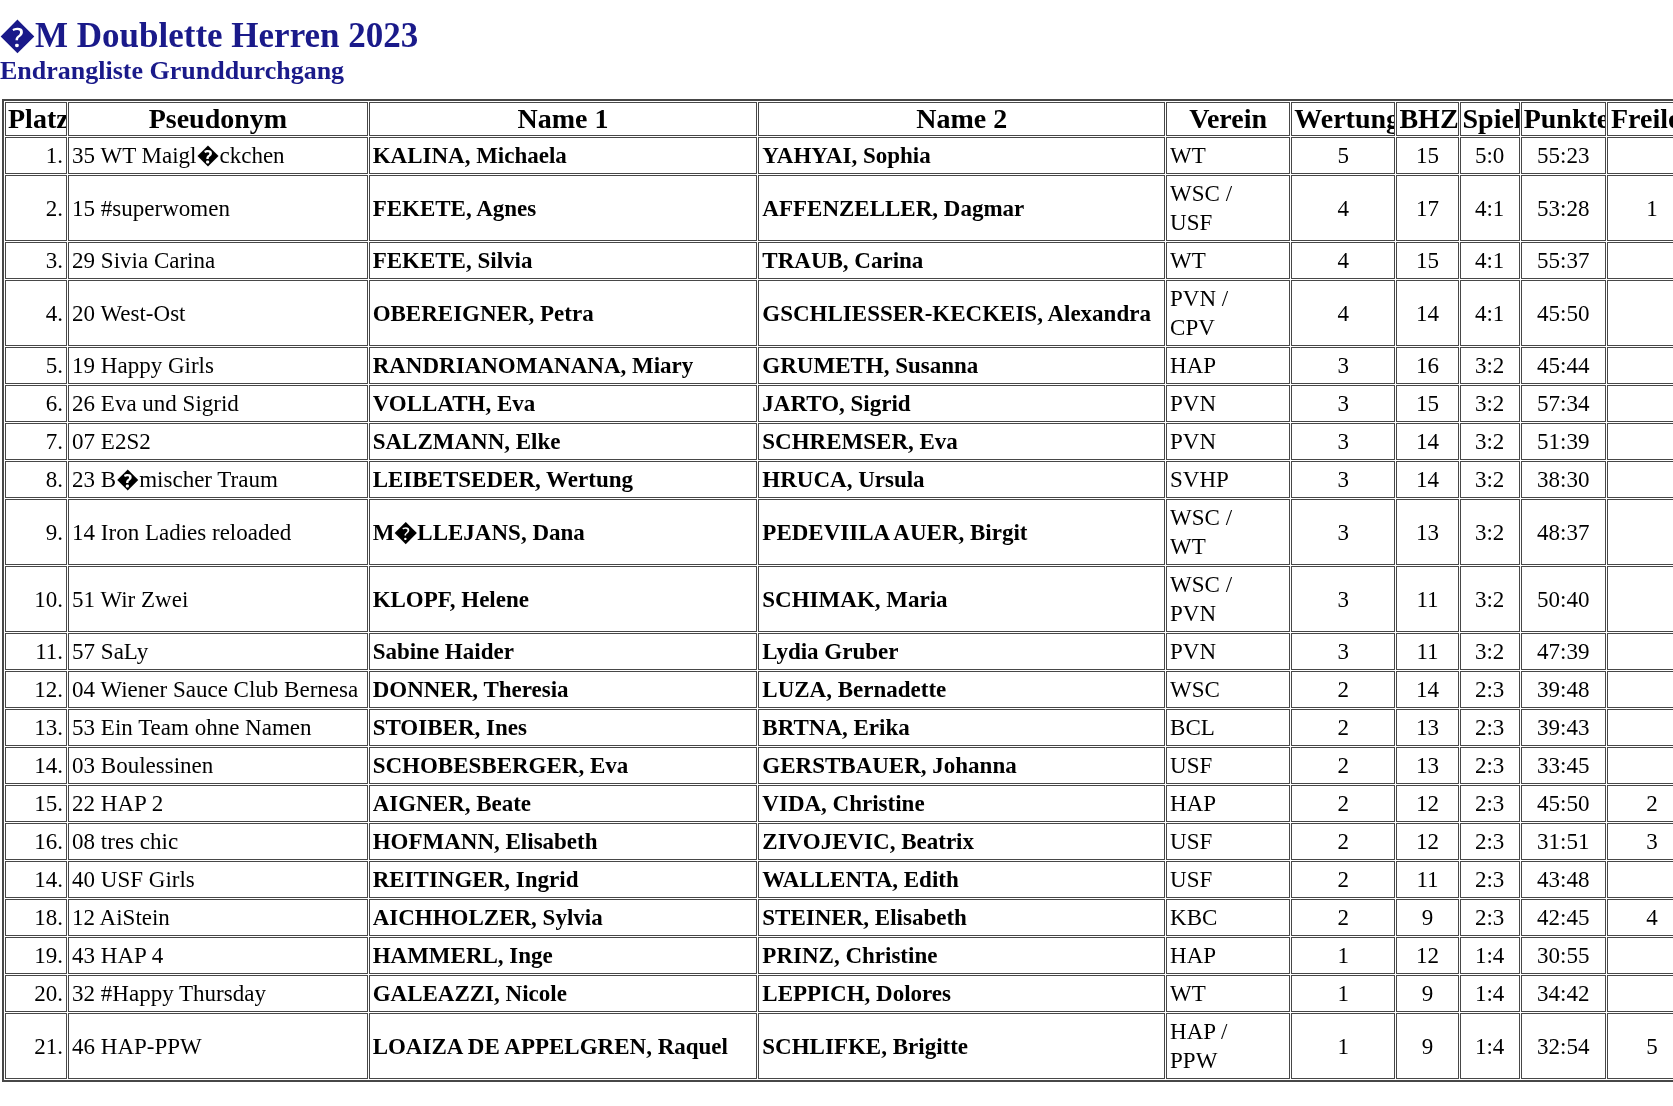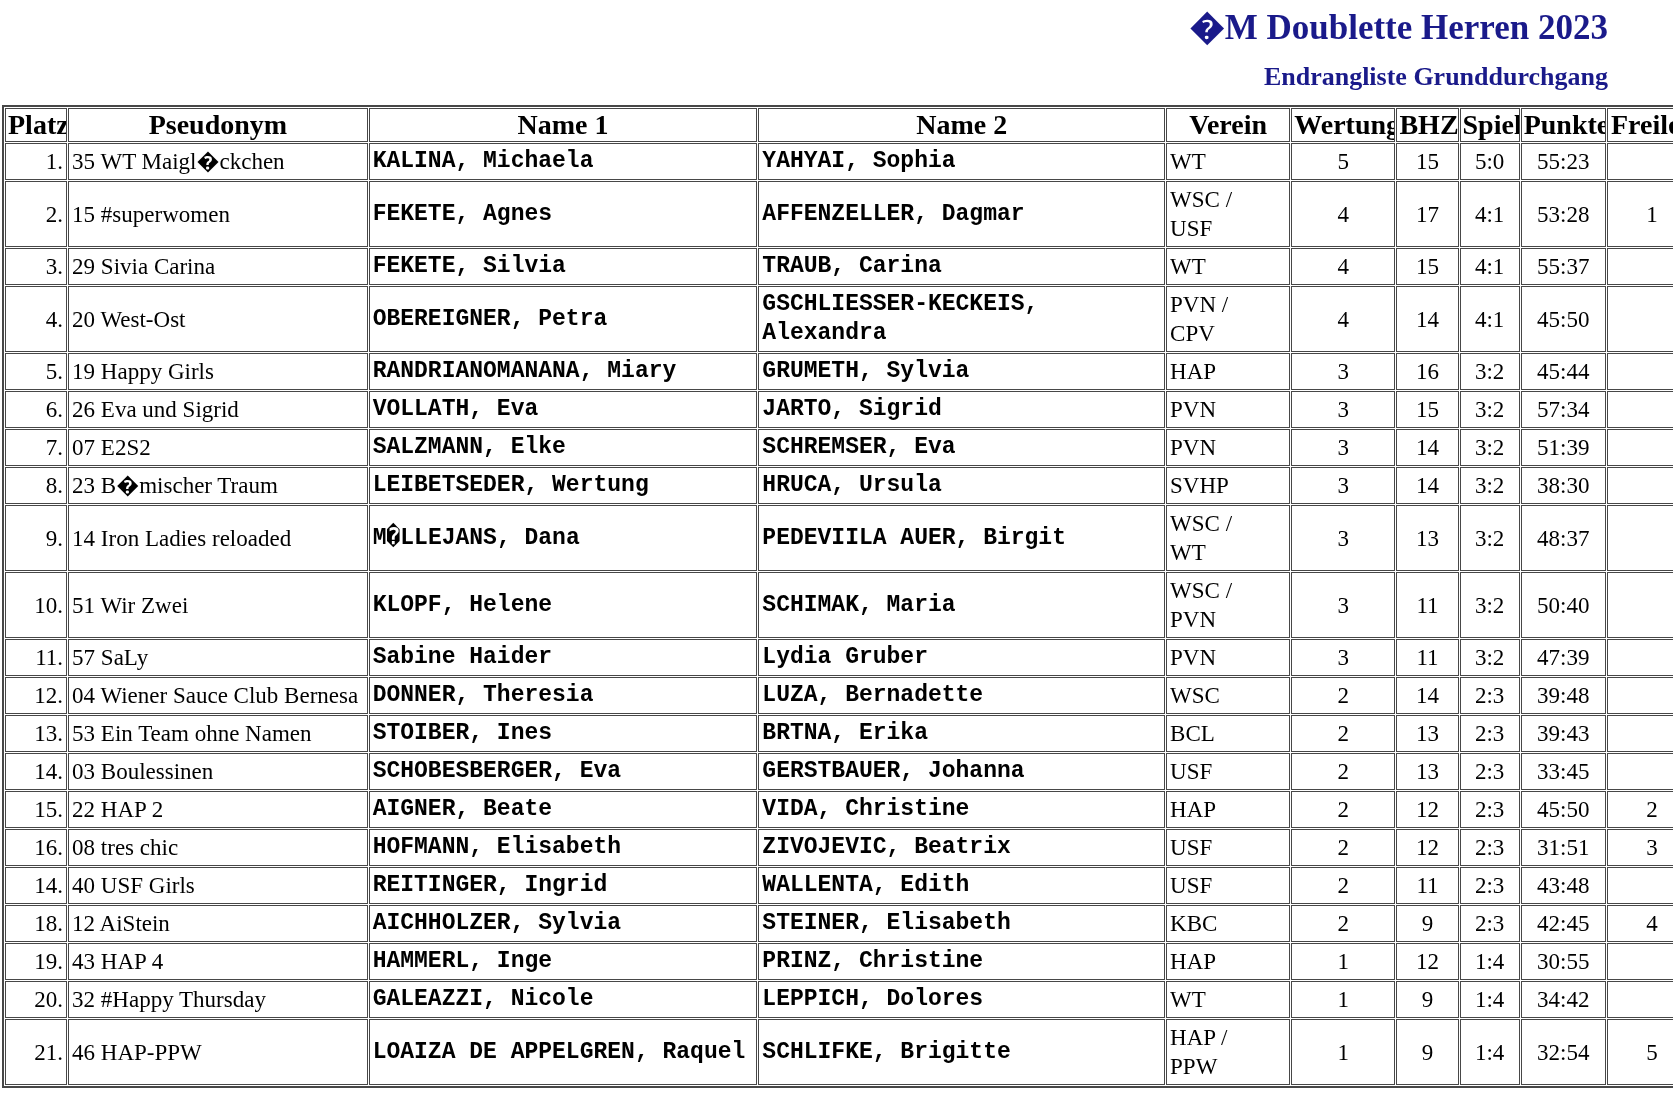--- a/index.html
+++ b/index.html
@@ -9,33 +9,33 @@
   }
   body {
     width: 1673px;
     height: 1106px;
     overflow: hidden;
     font-family: "Liberation Serif", serif;
     color: #000000;
   }
   .heading-block {
     width: 1608px;
-    padding-top: 8px;
-    text-align: right;
+    padding-top: 16px;
+    text-align: left;
   }
   .title {
     font-size: 35px;
     font-weight: bold;
     line-height: 40px;
   }
   .subtitle {
     font-size: 26px;
     font-weight: bold;
     line-height: 30px;
-    margin-top: 14px;
+    margin-top: 0;
   }
   table.results {
     margin-left: 2px;
     margin-top: 13px;
     border-collapse: separate;
     border-spacing: 1px;
     border: 2px solid #474747;
     table-layout: fixed;
     width: 1698px;
     background: #ffffff;
@@ -54,21 +54,21 @@
   }
   td {
     font-size: 23px;
     line-height: 29px;
     padding: 3px 3px;
     vertical-align: middle;
     text-align: left;
   }
   td.al-right  { text-align: right; padding-right: 3px; }
   td.al-center { text-align: center; }
-  td.bold      { font-weight: bold; font-family: Liberation Mono, monospace; }
+  td.bold      { font-weight: bold; }
   td.pre       { white-space: pre-line; }
   
   col.c-platz    { width: 62px; }
   col.c-pseudonym{ width: 299px; }
   col.c-name1    { width: 388px; }
   col.c-name2    { width: 406px; }
   col.c-verein   { width: 124px; }
   col.c-wertung  { width: 104px; }
   col.c-bhz      { width: 62px; }
   col.c-spiel    { width: 60px; }
@@ -158,21 +158,21 @@
         <td class="al-center">4</td>
         <td class="al-center">14</td>
         <td class="al-center">4:1</td>
         <td class="al-center">45:50</td>
         <td class="al-center"></td>
       </tr>
       <tr>
         <td class="al-right">5.</td>
         <td>19 Happy Girls</td>
         <td class="bold">RANDRIANOMANANA, Miary</td>
-        <td class="bold">GRUMETH, Sylvia</td>
+        <td class="bold">GRUMETH, Susanna</td>
         <td class="pre">HAP</td>
         <td class="al-center">3</td>
         <td class="al-center">16</td>
         <td class="al-center">3:2</td>
         <td class="al-center">45:44</td>
         <td class="al-center"></td>
       </tr>
       <tr>
         <td class="al-right">6.</td>
         <td>26 Eva und Sigrid</td>

